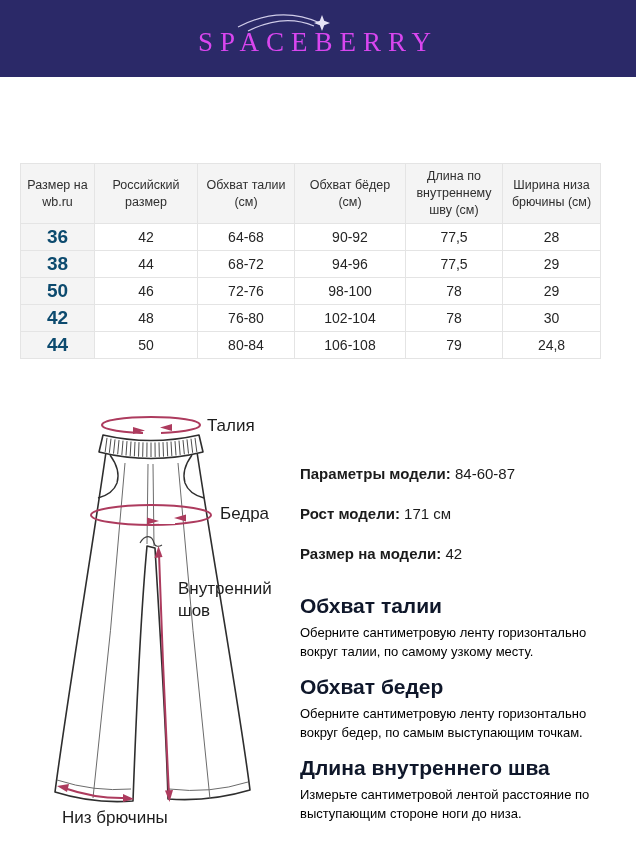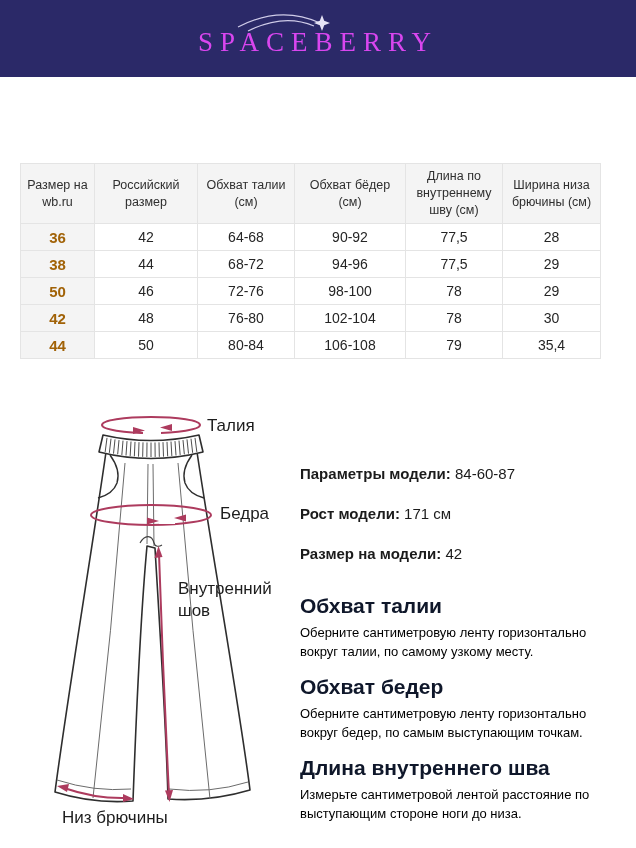--- a/index.html
+++ b/index.html
@@ -30,21 +30,21 @@
   }
   table.size-table th {
     height:60px; background:#f4f4f4; border:1px solid #e4e4e4;
     font-size:12.5px; font-weight:400; color:#2f2f2f; line-height:1.35;
     text-align:center; vertical-align:middle; padding:2px 4px;
   }
   table.size-table td {
     height:27px; border:1px solid #e4e4e4; background:#ffffff;
     font-size:14px; color:#252525; text-align:center; vertical-align:middle;
   }
-  table.size-table td.first { font-weight:700; font-size:15px; background:#f4f4f4; color:#a16207; }
+  table.size-table td.first { font-weight:700; font-size:19px; background:#f4f4f4; color:#0c4a6e; }
 
   
   .pants-svg { position:absolute; left:20px; top:400px; width:280px; height:440px; overflow:visible; }
   .pants-svg .outline { fill:#ffffff; stroke:#2e2e2e; stroke-width:1.6; stroke-linejoin:round; }
   .pants-svg .thin { fill:none; stroke:#6b6b6b; stroke-width:1; }
   .pants-svg .med  { fill:none; stroke:#3f3f3f; stroke-width:1.1; }
   .pants-svg .pocket { fill:none; stroke:#2e2e2e; stroke-width:1.4; }
   .pants-svg .pink { fill:none; stroke:#ad3b5e; stroke-width:2; }
   .pants-svg .pinkfill { fill:#ad3b5e; stroke:none; }
   .pants-svg .eraser { fill:#ffffff; stroke:none; }
@@ -131,21 +131,21 @@
           <td>102-104</td>
           <td>78</td>
           <td>30</td>
         </tr>
         <tr>
           <td class="first">44</td>
           <td>50</td>
           <td>80-84</td>
           <td>106-108</td>
           <td>79</td>
-          <td>35,4</td>
+          <td>24,8</td>
         </tr>
       </tbody>
   </table>
 
   <svg class="pants-svg" viewBox="0 0 280 440">
 
     <path class="outline" d="M86,52 Q131,64 177,52 C190,140 220,310 230,390 Q190,402 148,399 C146,320 138,200 135,148 L127,146 C122,200 116,320 113,401 Q73,404 35,392 C47,300 72,150 86,52 Z"></path>
 
     <path class="outline" d="M83,35 Q131,46 179,35 L183,52 Q131,65 79,52 Z"></path>
     <g id="ribs">

